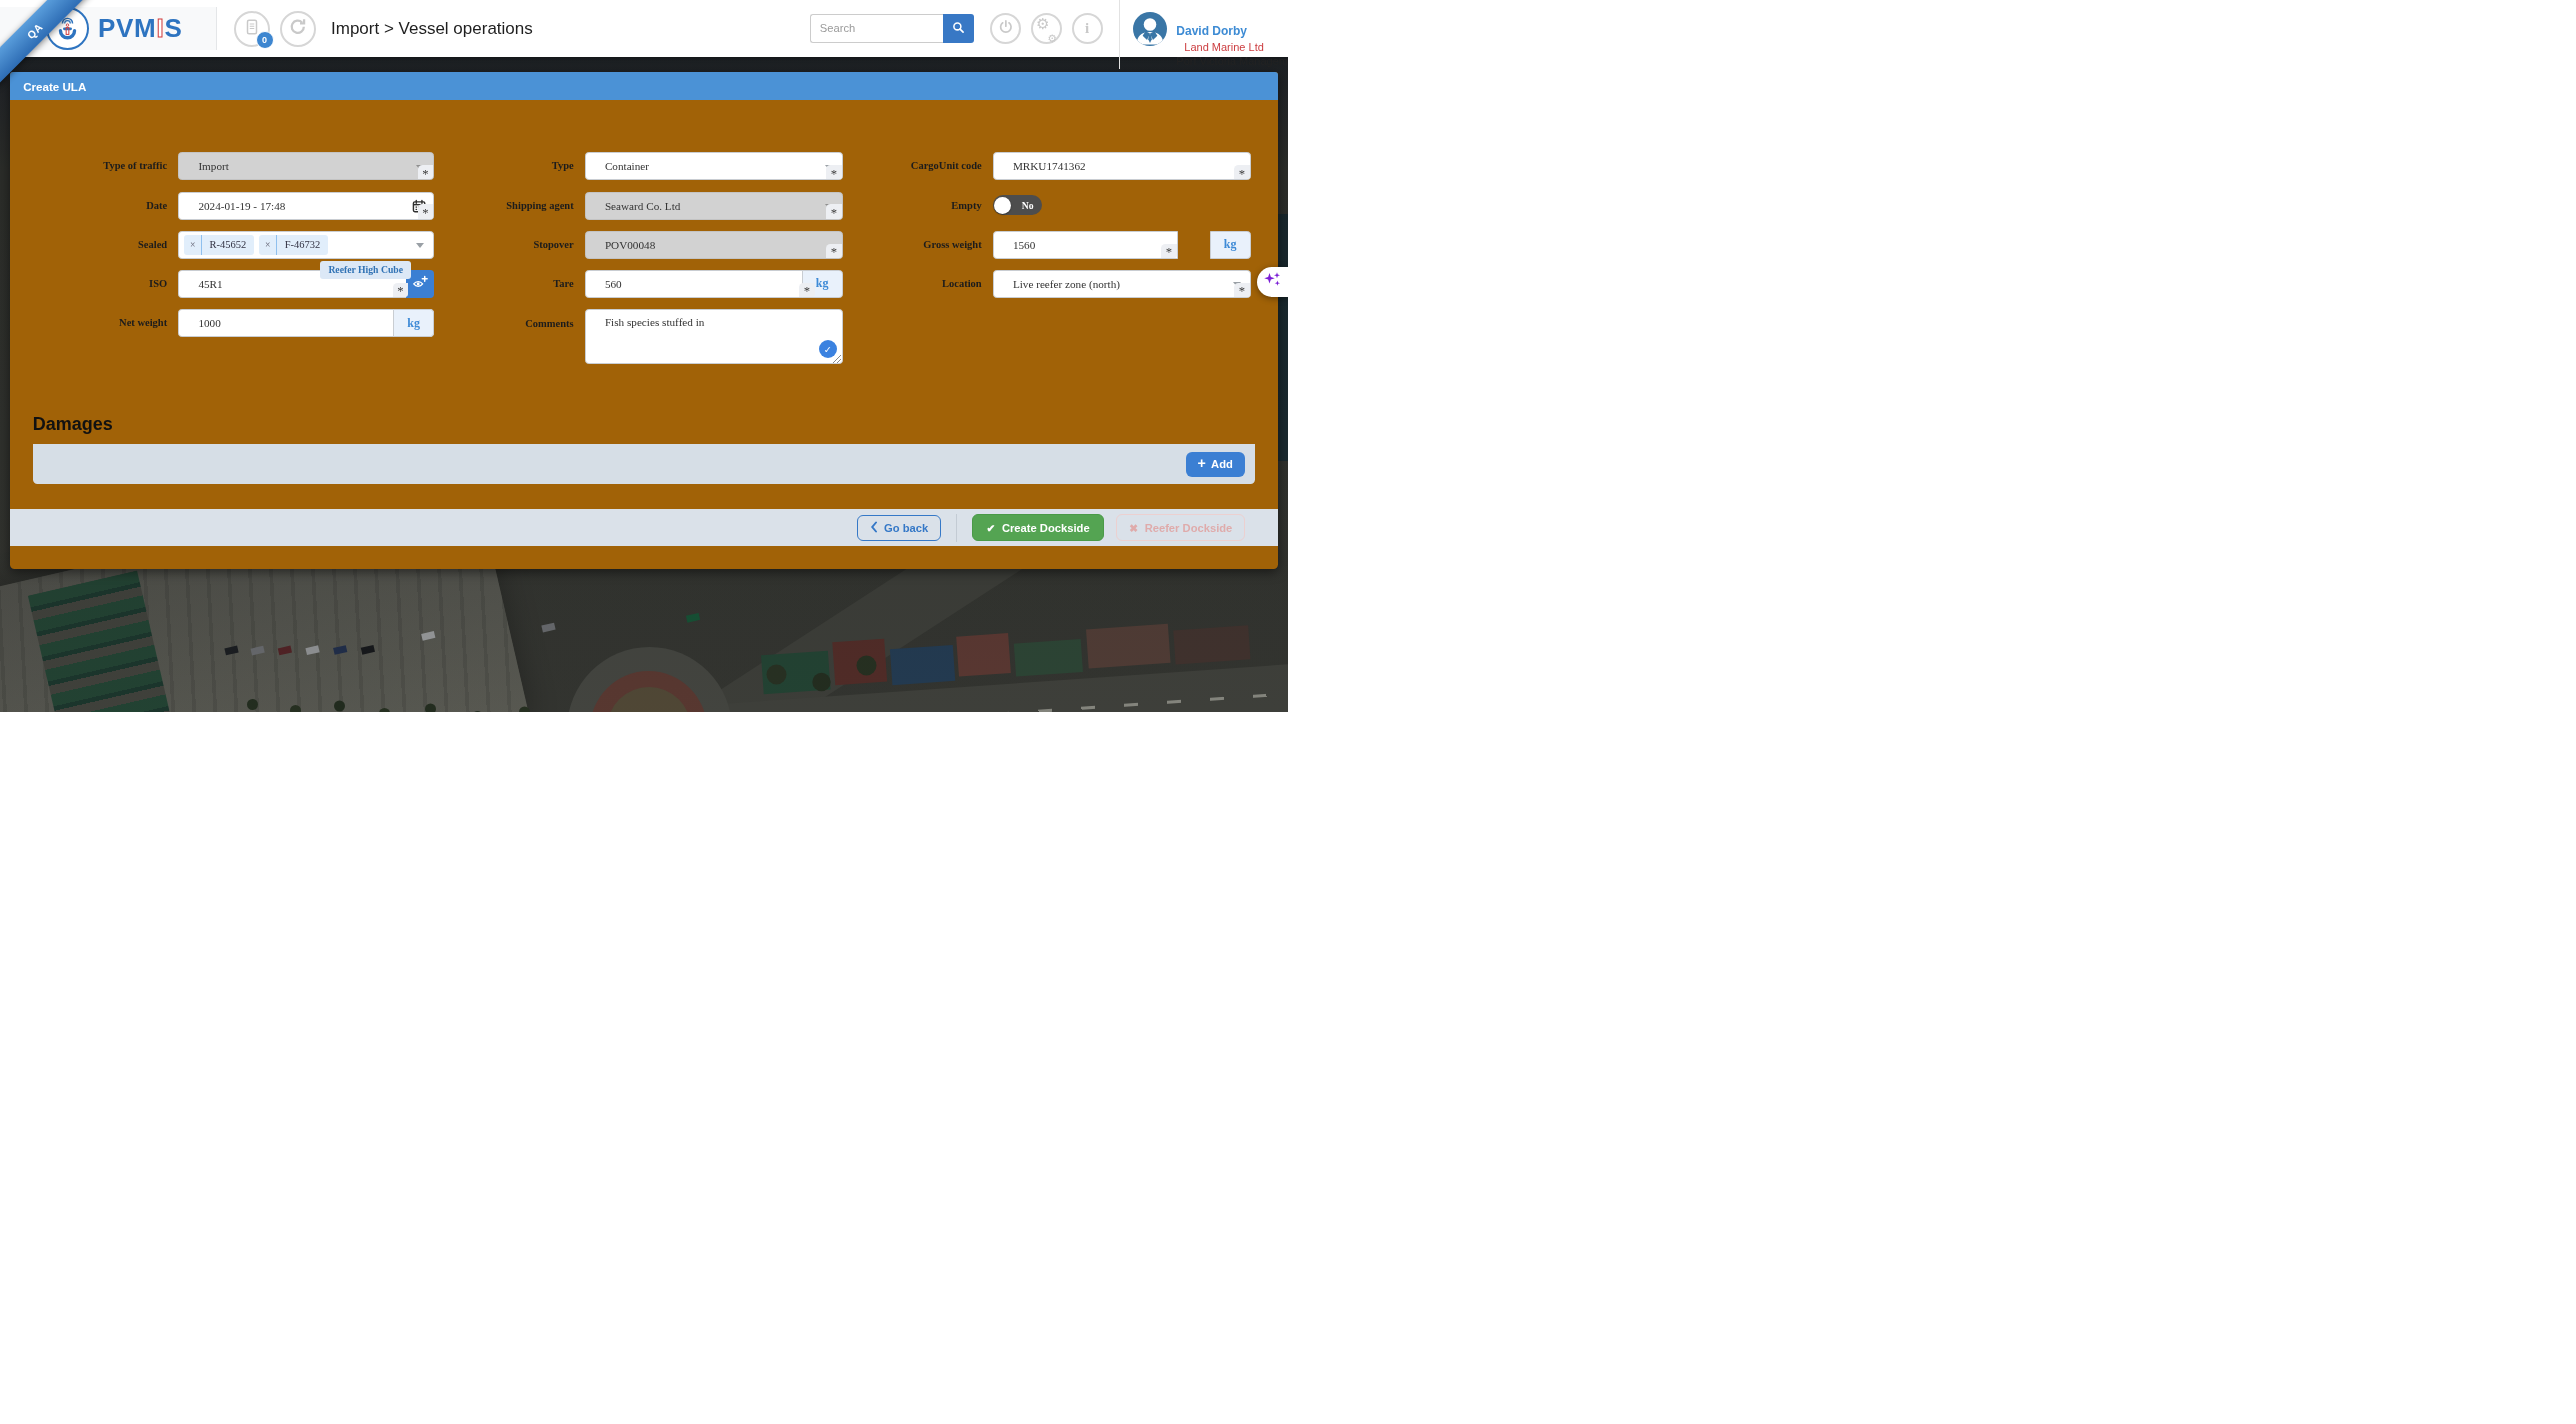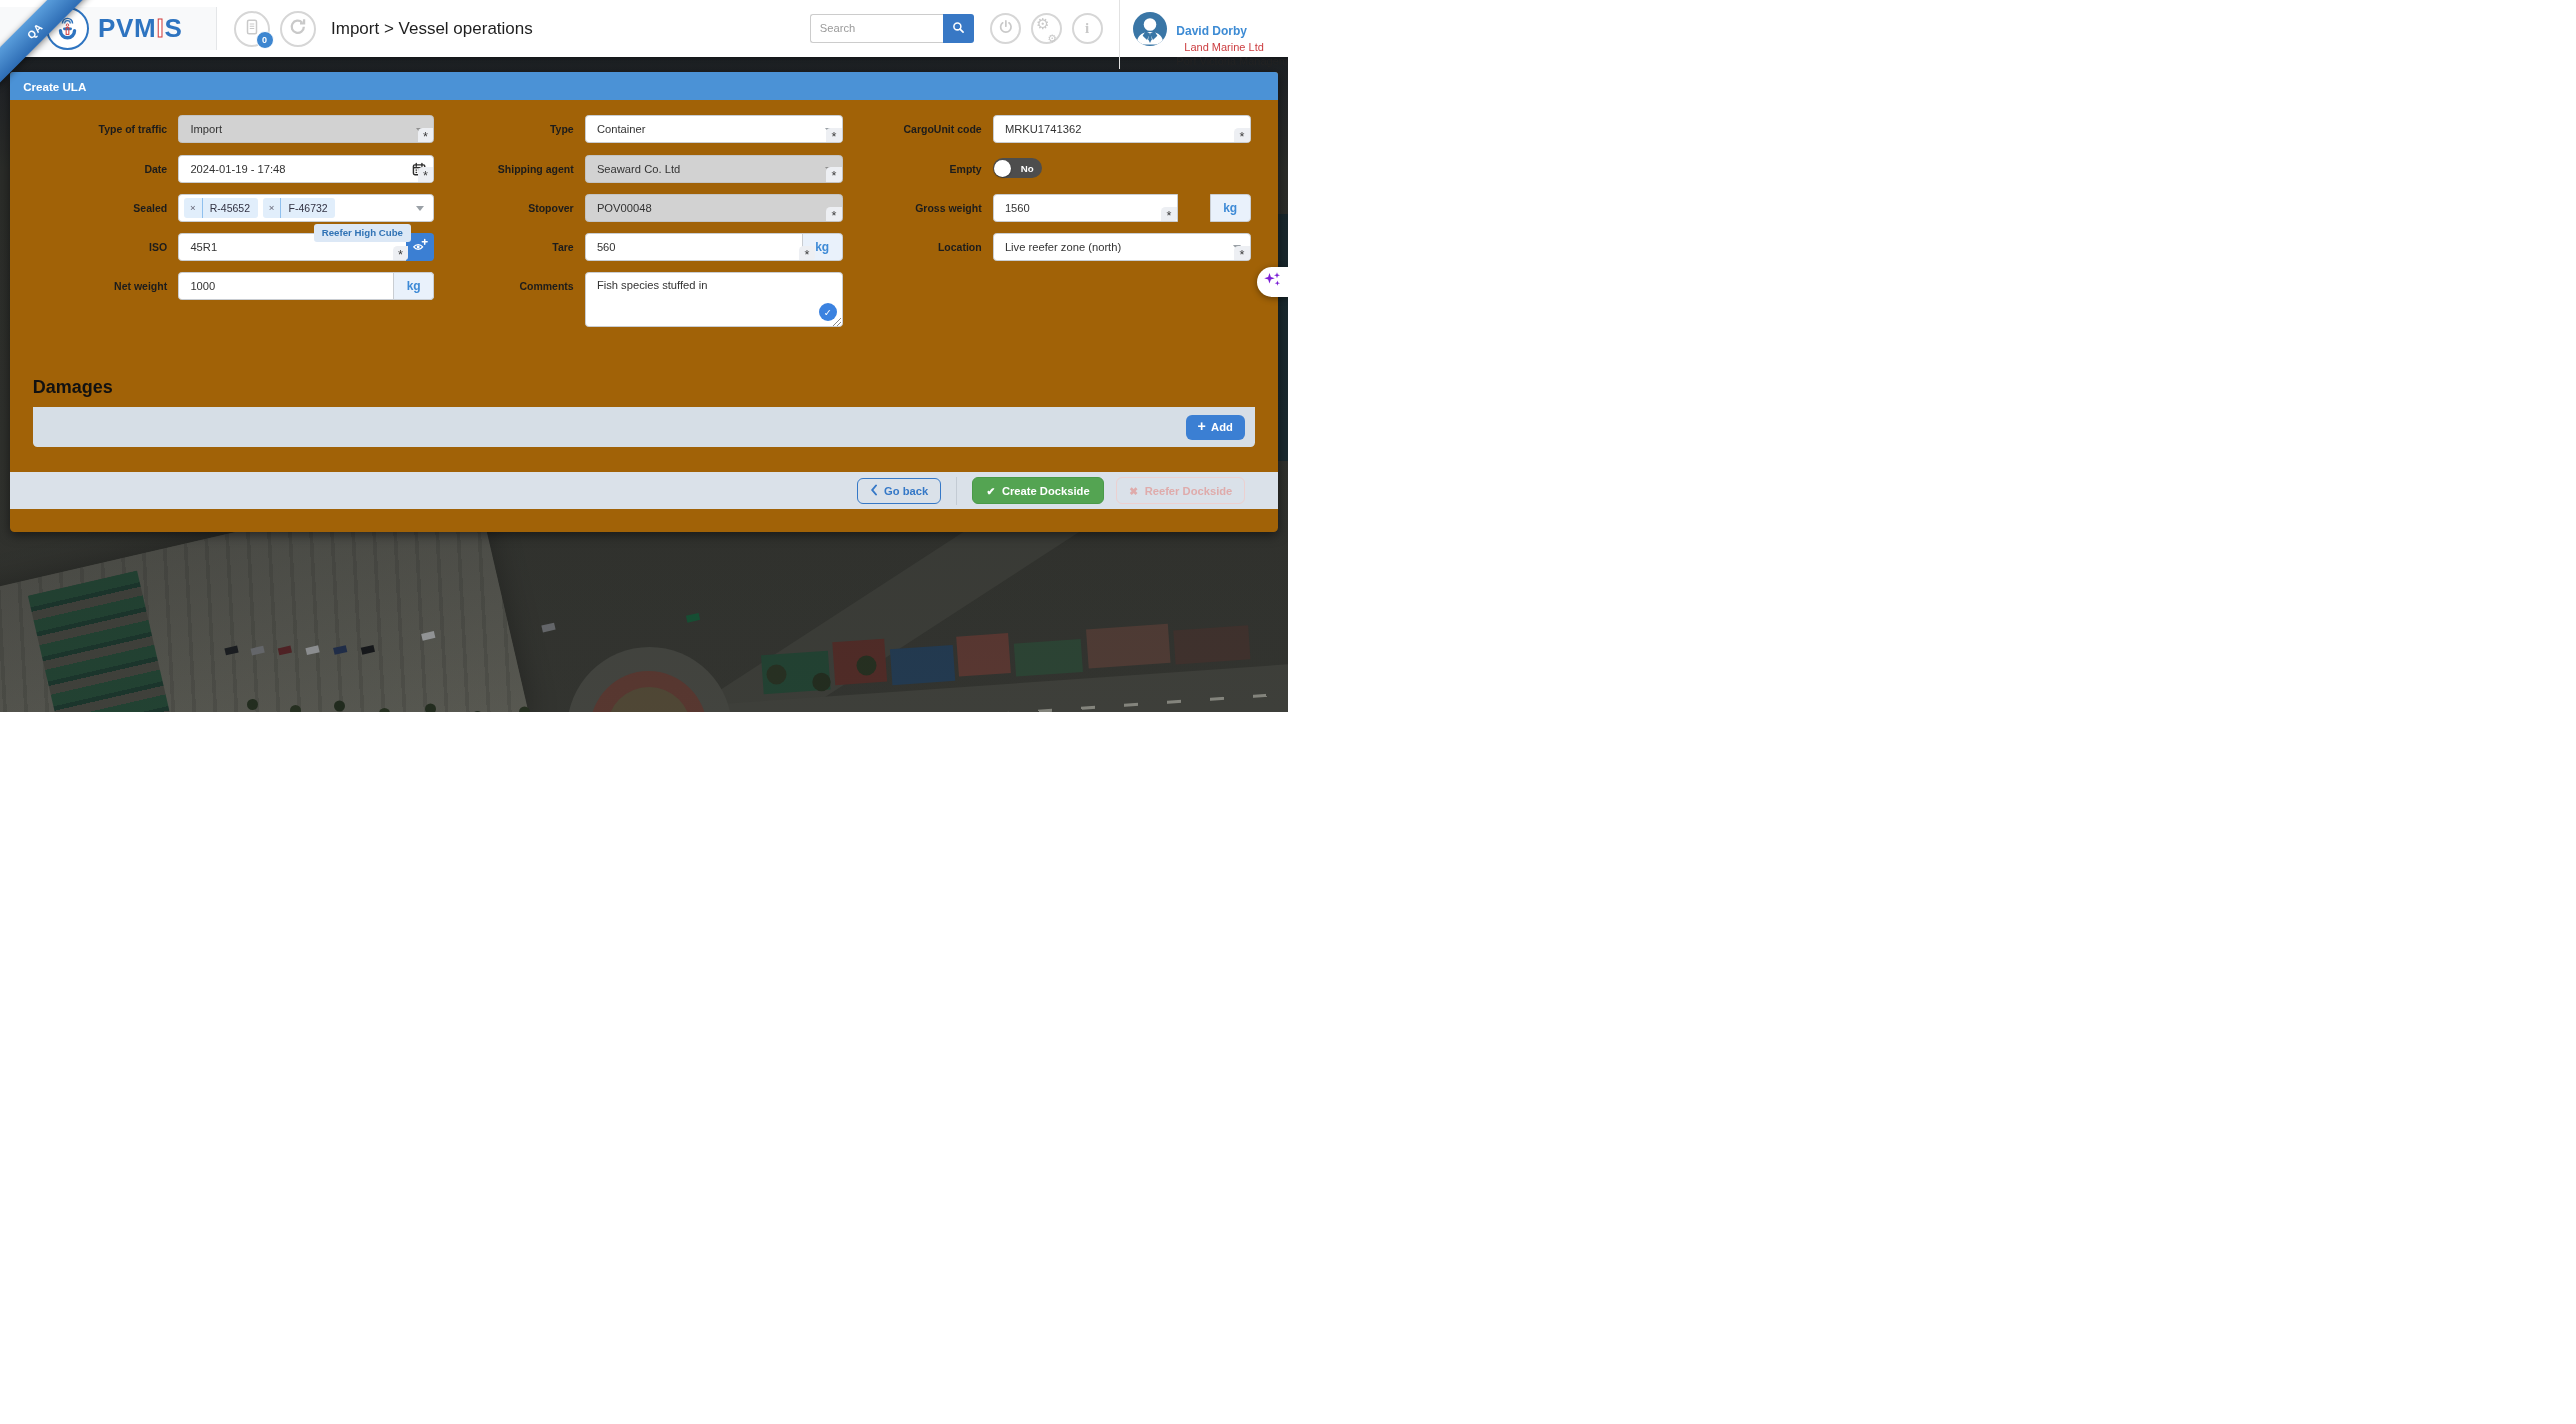--- a/index.html
+++ b/index.html
@@ -81,33 +81,33 @@
   .user-text { margin-left:9px; white-space:nowrap; line-height:1.3; }
   .user-name { color:#3d8bd4; font-weight:bold; font-size:12px;margin-top:36px; }
   .user-co { color:#cc3d40; font-size:11px;margin-left:8px; }
   .user-org { color:#222; font-size:11px; }
   
   .card { position:relative; z-index:5; margin:15px 9.7px 0; background:#a16207; border-radius:3px 3px 4.5px 4.5px;
     box-shadow:0 3px 10.5px rgba(0,0,0,.5); }
   .card-bar { height:28.4px; background:#4b92d6; border-radius:3px 3px 0 0; display:flex; align-items:center;
     padding-left:13.5px; color:#fff; font-weight:bold; font-size:11.6px; }
   .card-body { padding-bottom:22.5px; }
-  .form-area { position:relative; height:210px; margin-top:15px; }
+  .form-area { position:relative; height:210px; margin-top:52px;font-family:Liberation Serif, serif; }
   .fcol { position:absolute; top:0; }
   .fcol1 { left:22.5px; width:402px; }
   .fcol2 { left:429px; width:404px; }
   .fcol3 { left:837px; width:404px; }
   .frow { display:flex; margin-bottom:11.2px; }
   .flabel { flex:0 0 135px; text-align:right; margin-right:11.2px; font-size:10.5px; font-weight:bold;
     color:#1c1c1c; line-height:28px; }
   .flabel.top { line-height:13.5px; padding-top:7.5px; }
   .ctl { position:relative; width:258px; height:28px; }
   .ctl.tall { height:55px; }
   .ibox { height:28px; width:100%; background:#fff; border:0.7px solid #c9cdd2; border-radius:3.7px;
-    display:flex; align-items:center; padding:0 11px; font-size:11.2px; color:#333; position:relative; }
+    display:flex; align-items:center; padding:0 19px; font-size:11.2px; color:#333; position:relative; }
   .ibox input, .ibox textarea { border:none; outline:none; background:transparent; font-size:11.2px; color:#333;
     width:100%; font-family:inherit; }
   .ibox.gray { background:#d2d2d2; border-color:#c3c3c3; }
   .ibox.tall { height:55px; align-items:flex-start; padding-top:6px; }
   .caret { position:absolute; right:9px; top:11.2px; width:0; height:0;
     border-left:4.5px solid transparent; border-right:4.5px solid transparent; border-top:5.2px solid #9aa0a6; }
   .gray .caret { border-top-color:#8f8f8f; }
   .ast { position:absolute; right:0; bottom:0; width:15.7px; height:14.2px; background:#edeff3;
     border-radius:4.5px 0 3px 0; display:flex; align-items:center; justify-content:center;
     font-size:12.7px; color:#3a3a3a; z-index:2; }

